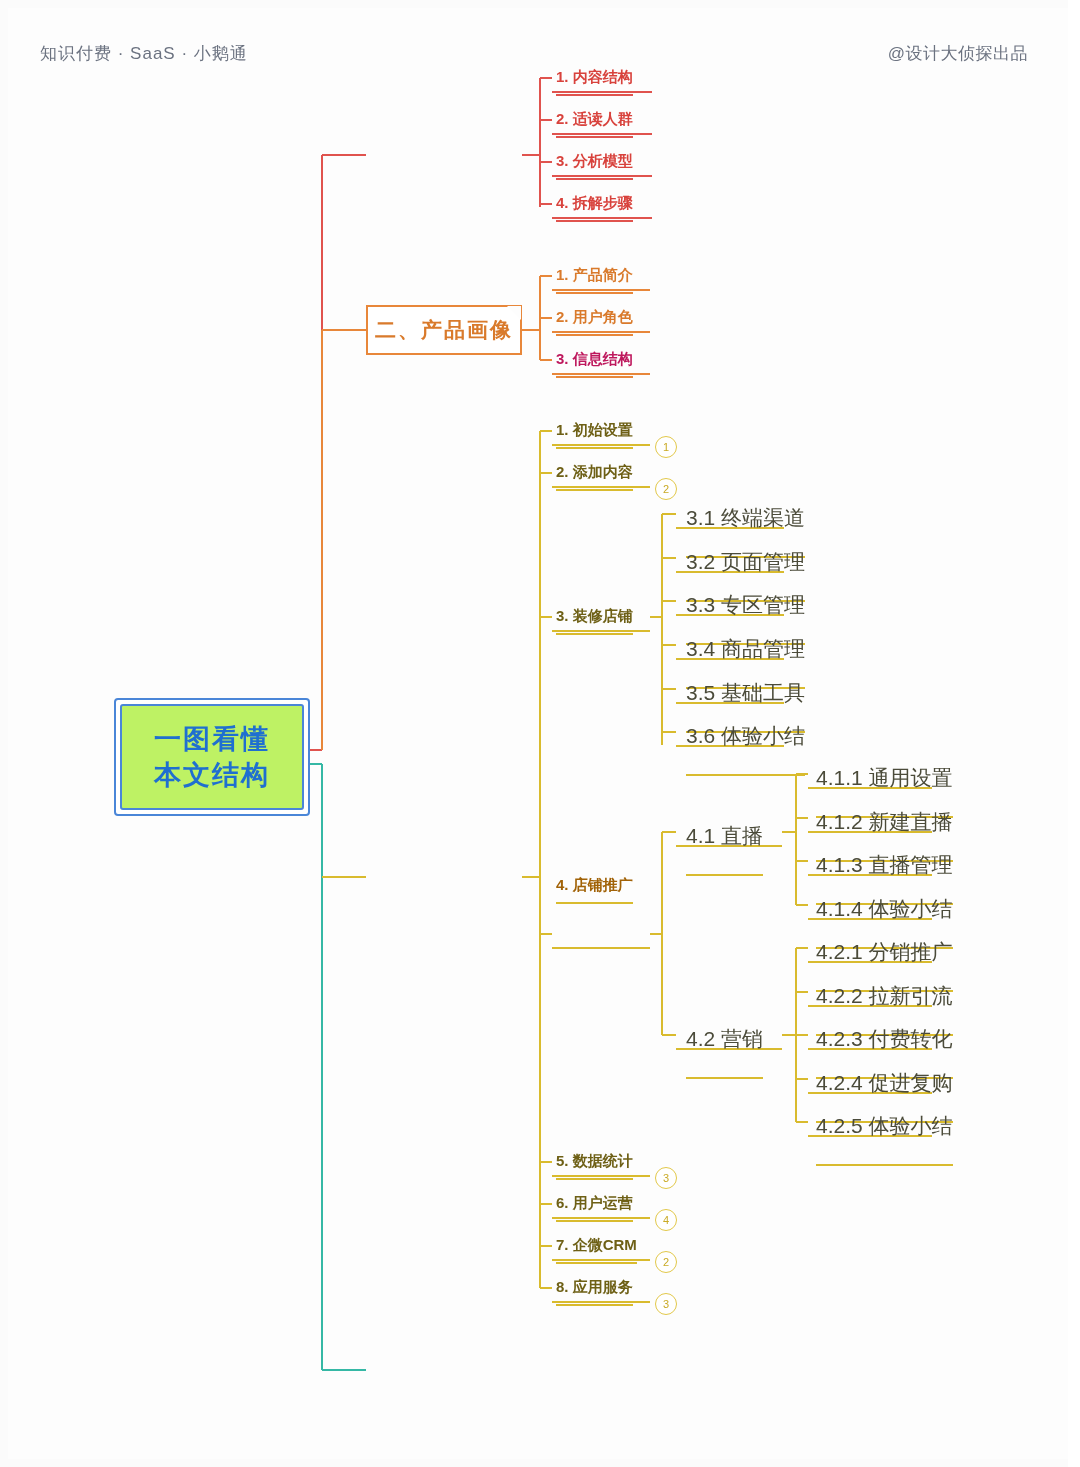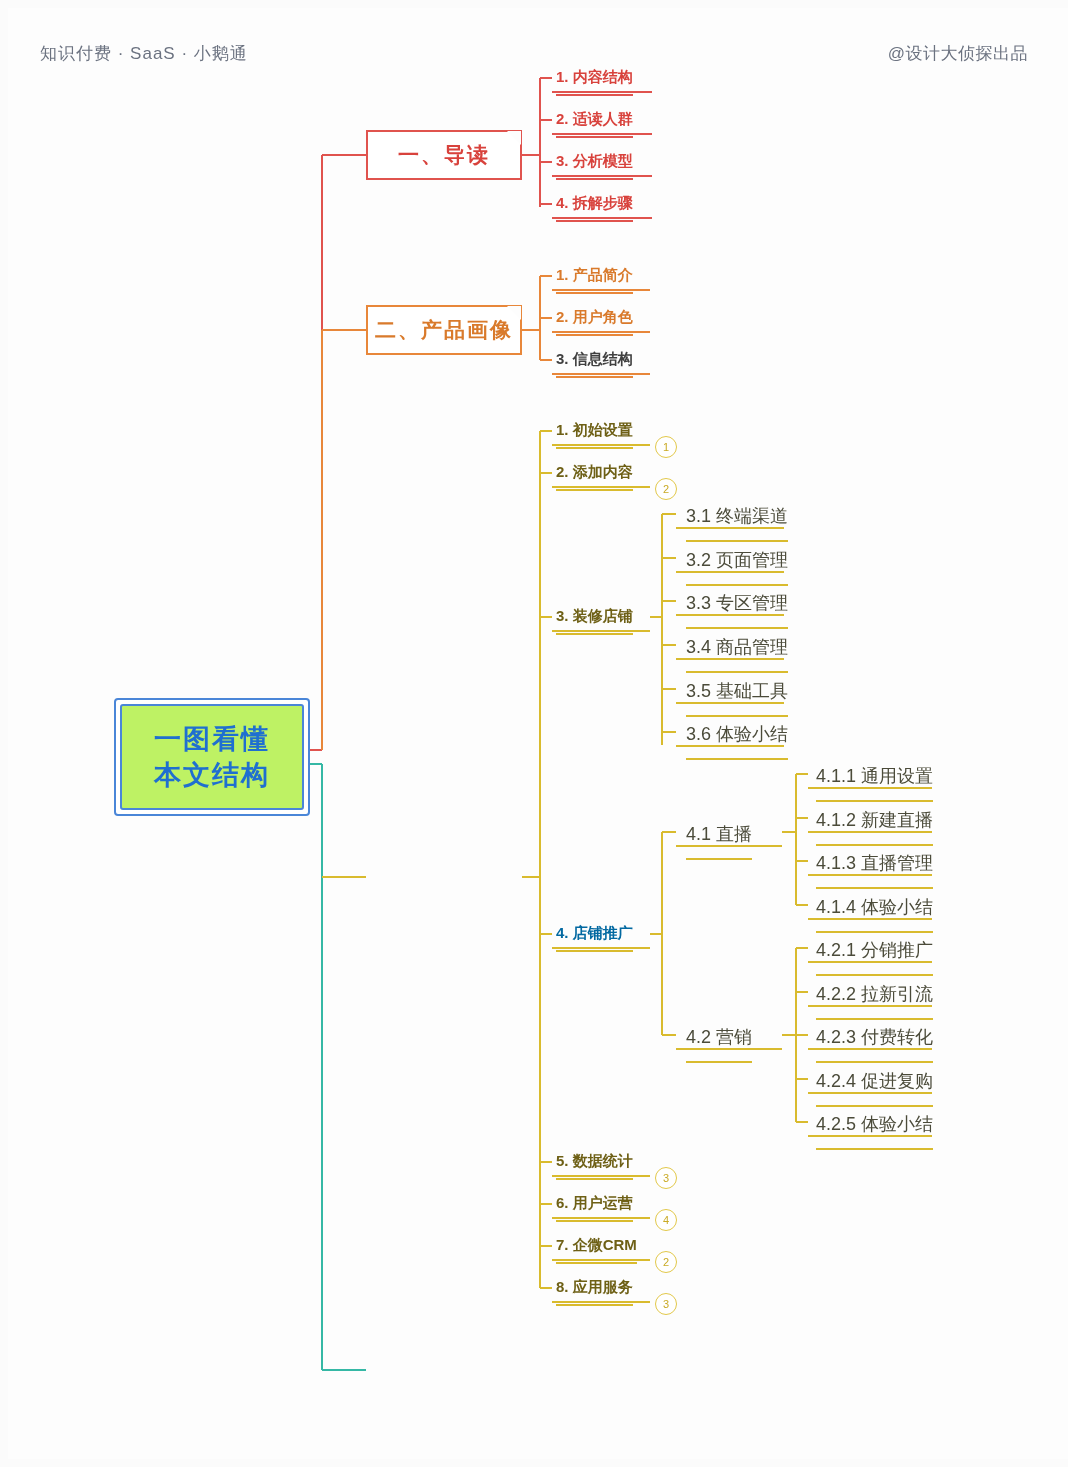--- a/index.html
+++ b/index.html
@@ -115,23 +115,23 @@
   
   .l2 {
     position: absolute;
     font-size: 15px;
     font-weight: bold;
     padding-bottom: 7px;
     white-space: nowrap;
   }
   .l3 {
     position: absolute;
-    font-size: 18px;
+    font-size: 21px;
     color: #4b4b3a;
-    padding-bottom: 12px;
+    padding-bottom: 24px;
     white-space: nowrap;
     font-weight: normal;
   }
   .badge {
     position: absolute;
     width: 20px;
     height: 20px;
     border-radius: 50%;
     border: 1px solid #e2c84a;
     color: #c9aa25;
@@ -251,57 +251,53 @@
     <path d="M808 1093 H932" stroke="#d9bb2e" stroke-width="2" fill="none"></path>
     <path d="M808 1136 H932" stroke="#d9bb2e" stroke-width="2" fill="none"></path>
   </svg>
 
   <div class="root-outer"></div>
   <div class="root-inner">
     <div>一图看懂</div>
     <div>本文结构</div>
   </div>
 
-  <div class="l1" style="left:366px; top:130px; border-color:#e0534e; color:#d8423c;">
-    <span>一、导读</span>
-    <span class="corner"></span>
-  </div>
 
   <div class="l1" style="left:366px; top:305px; border-color:#e8873a; color:#d97a2b;">
     <span>二、产品画像</span>
     <span class="corner"></span>
   </div>
 
 
 
   <div class="l2" style="left: 556px; top: 68px; color: rgb(216, 66, 60); border-bottom: 2px solid rgb(224, 83, 78);">1. 内容结构</div>
   <div class="l2" style="left: 556px; top: 110px; color: rgb(216, 66, 60); border-bottom: 2px solid rgb(224, 83, 78);">2. 适读人群</div>
   <div class="l2" style="left: 556px; top: 152px; color: rgb(216, 66, 60); border-bottom: 2px solid rgb(224, 83, 78);">3. 分析模型</div>
   <div class="l2" style="left: 556px; top: 194px; color: rgb(216, 66, 60); border-bottom: 2px solid rgb(224, 83, 78);">4. 拆解步骤</div>
 
   <div class="l2" style="left: 556px; top: 266px; color: rgb(217, 122, 43); border-bottom: 2px solid rgb(232, 135, 58);">1. 产品简介</div>
   <div class="l2" style="left: 556px; top: 308px; color: rgb(217, 122, 43); border-bottom: 2px solid rgb(232, 135, 58);">2. 用户角色</div>
-  <div class="l2" style="left: 556px; top: 350px; color: #404040; border-bottom: 2px solid rgb(232, 135, 58);">3. 信息结构</div>
+  <div class="l2" style="left: 556px; top: 350px; color: #be185d; border-bottom: 2px solid rgb(232, 135, 58);">3. 信息结构</div>
 
   <div class="l2" style="left: 556px; top: 421px; color: rgb(110, 96, 22); border-bottom: 2px solid rgb(217, 187, 46);">1. 初始设置</div>
   <div class="badge" style="left:655px; top:436px;">1</div>
 
   <div class="l2" style="left: 556px; top: 463px; color: rgb(110, 96, 22); border-bottom: 2px solid rgb(217, 187, 46);">2. 添加内容</div>
   <div class="badge" style="left:655px; top:478px;">2</div>
 
   <div class="l2" style="left: 556px; top: 607px; color: rgb(110, 96, 22); border-bottom: 2px solid rgb(217, 187, 46);">3. 装修店铺</div>
 
   <div class="l3" style="left: 686px; top: 504px; border-bottom: 2px solid rgb(217, 187, 46);">3.1 终端渠道</div>
   <div class="l3" style="left: 686px; top: 548px; border-bottom: 2px solid rgb(217, 187, 46);">3.2 页面管理</div>
   <div class="l3" style="left: 686px; top: 591px; border-bottom: 2px solid rgb(217, 187, 46);">3.3 专区管理</div>
   <div class="l3" style="left: 686px; top: 635px; border-bottom: 2px solid rgb(217, 187, 46);">3.4 商品管理</div>
   <div class="l3" style="left: 686px; top: 679px; border-bottom: 2px solid rgb(217, 187, 46);">3.5 基础工具</div>
   <div class="l3" style="left: 686px; top: 722px; border-bottom: 2px solid rgb(217, 187, 46);">3.6 体验小结</div>
 
-  <div class="l2" style="left: 556px; top: 924px; color: #0369a1; border-bottom: 2px solid rgb(217, 187, 46);">4. 店铺推广</div>
+  <div class="l2" style="left: 556px; top: 876px; color: #a16207; border-bottom: 2px solid rgb(217, 187, 46);">4. 店铺推广</div>
 
   <div class="l3" style="left: 686px; top: 822px; border-bottom: 2px solid rgb(217, 187, 46);">4.1 直播</div>
   <div class="l3" style="left: 686px; top: 1025px; border-bottom: 2px solid rgb(217, 187, 46);">4.2 营销</div>
 
   <div class="l3" style="left: 816px; top: 764px; border-bottom: 2px solid rgb(217, 187, 46);">4.1.1 通用设置</div>
   <div class="l3" style="left: 816px; top: 808px; border-bottom: 2px solid rgb(217, 187, 46);">4.1.2 新建直播</div>
   <div class="l3" style="left: 816px; top: 851px; border-bottom: 2px solid rgb(217, 187, 46);">4.1.3 直播管理</div>
   <div class="l3" style="left: 816px; top: 895px; border-bottom: 2px solid rgb(217, 187, 46);">4.1.4 体验小结</div>
 
   <div class="l3" style="left: 816px; top: 938px; border-bottom: 2px solid rgb(217, 187, 46);">4.2.1 分销推广</div>

